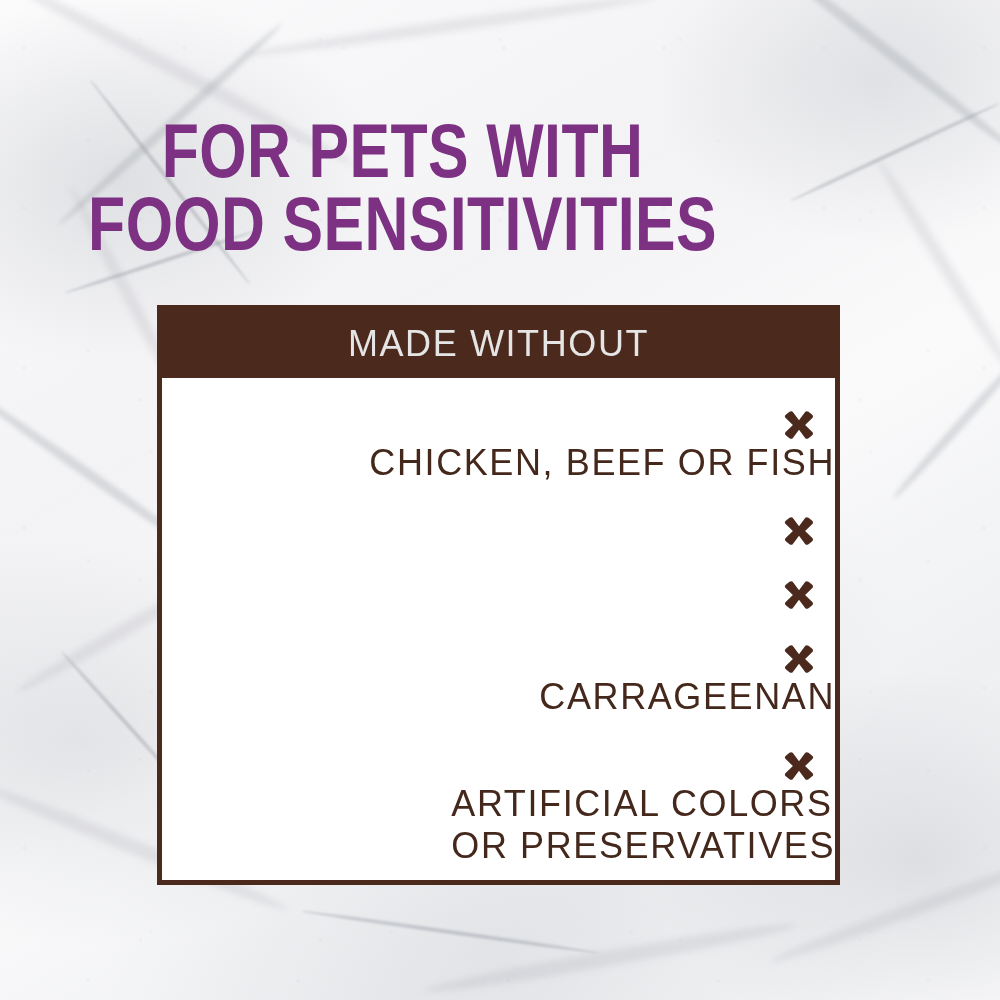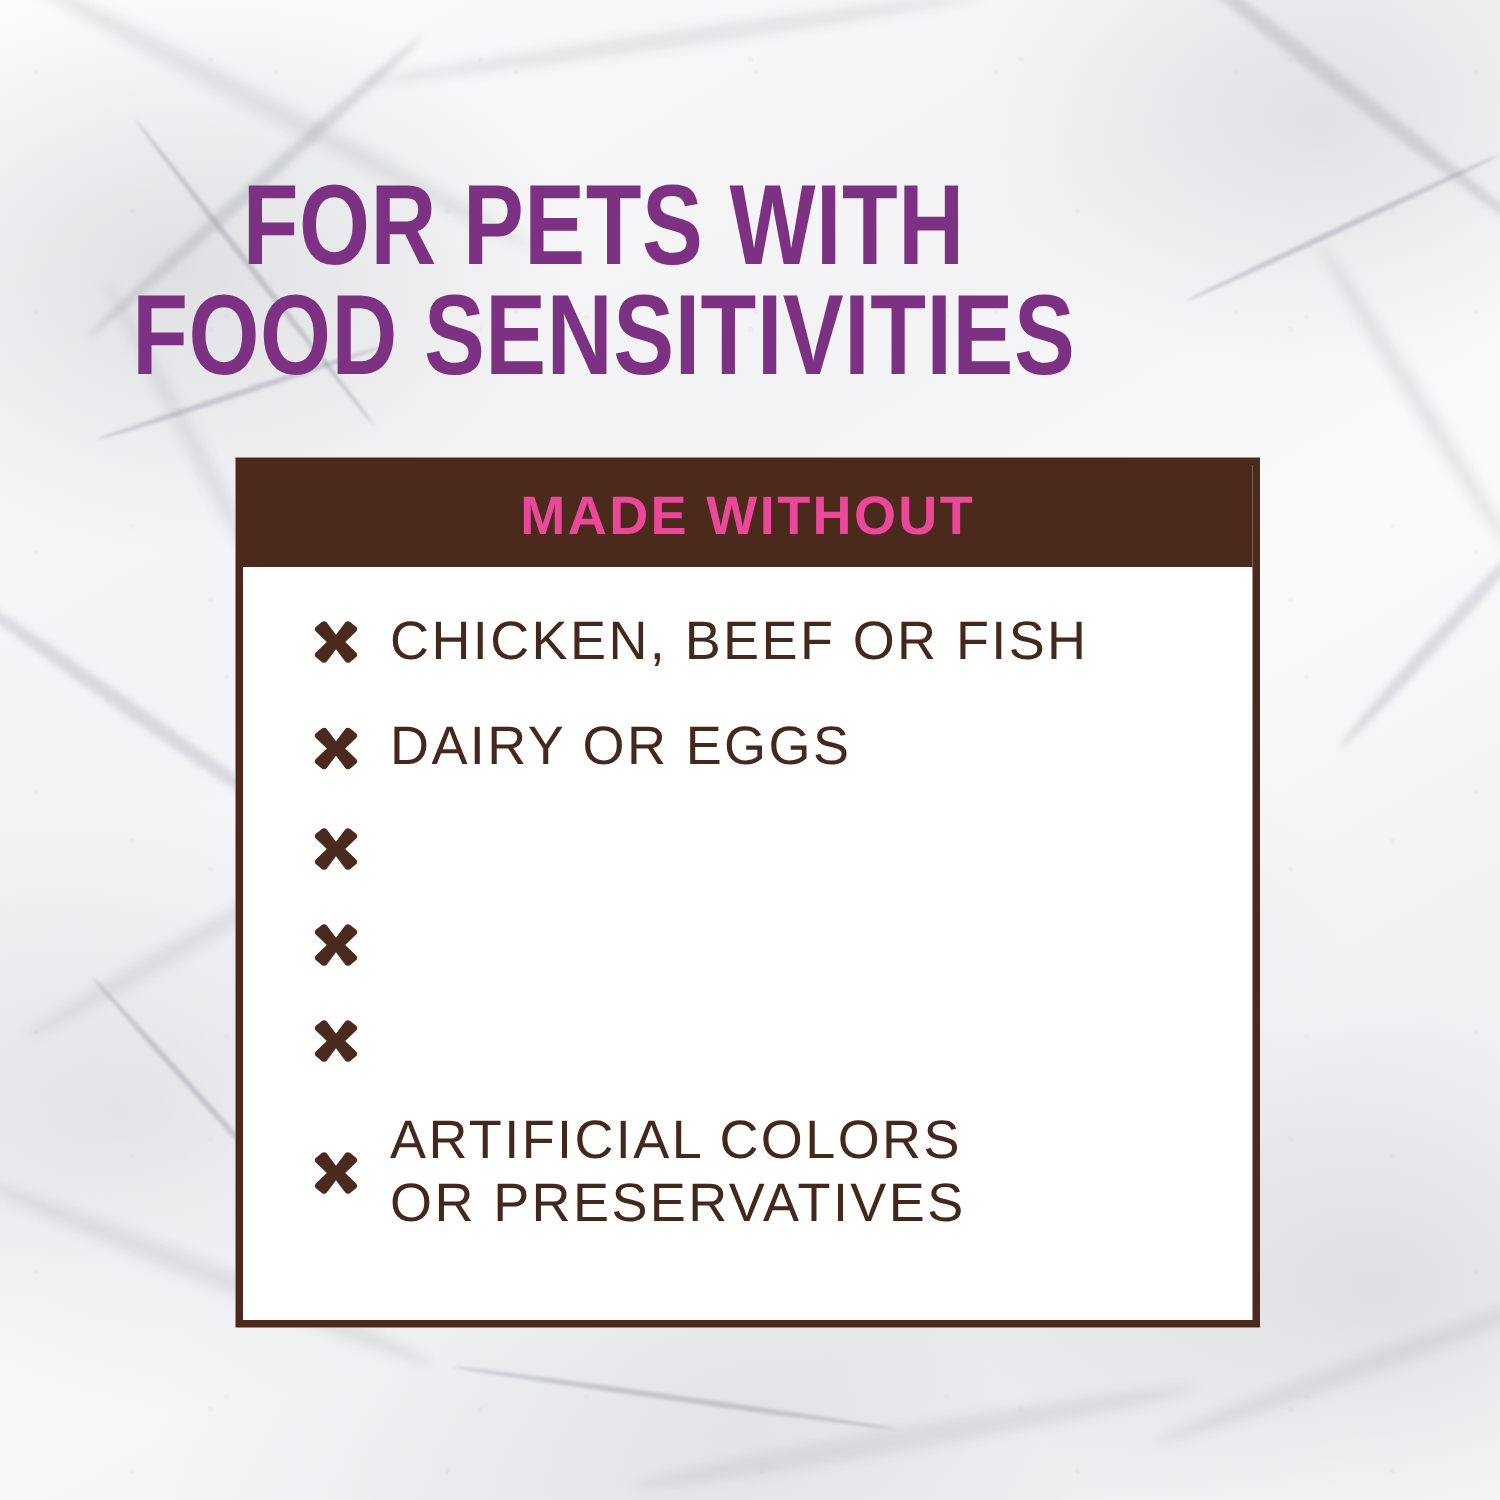--- a/index.html
+++ b/index.html
@@ -101,36 +101,37 @@
     z-index: 5;
   }
   #card-header {
     height: 68px;
     background: #4b2a1d;
     display: flex;
     align-items: center;
     justify-content: center;
   }
   #card-header-title {
-    color: #ec4899;
+    color: #e5e5e5;
     font-family: "Liberation Sans", sans-serif;
-    font-weight: 700;
+    font-weight: 400;
     font-size: 36px;
     letter-spacing: 1.6px;
     text-transform: uppercase;
     line-height: 1;
   }
 
   #card-body {
     padding: 28px 0 0 45px;
   }
   .made-without-item {
     display: flex;
-    align-items: center;
+    align-items: flex-end;
     margin-bottom: 28px;
+    flex-direction: column;
   }
   .made-without-item:last-child { margin-bottom: 12px; }
 
   .x-icon {
     flex: 0 0 auto;
     width: 34px;
     height: 34px;
     margin-right: 19px;
     margin-top: 2px;
     color: #4b2a1d;
@@ -190,51 +191,44 @@
 
       <div class="made-without-item">
         <span class="x-icon">
           <svg viewBox="0 0 100 100" aria-hidden="true">
             <path fill="currentColor" d="M50 36 L68 12 Q72 7 78 11 L88 19 Q94 23 90 29 L68 50 L90 71 Q94 77 88 81 L78 89 Q72 93 68 88 L50 64 L32 88 Q28 93 22 89 L12 81 Q6 77 10 71 L32 50 L10 29 Q6 23 12 19 L22 11 Q28 7 32 12 Z"></path>
           </svg>
         </span>
         <span class="mw-text">CHICKEN, BEEF OR FISH</span>
       </div>
 
-      <div class="made-without-item">
-        <span class="x-icon">
-          <svg viewBox="0 0 100 100" aria-hidden="true">
-            <path fill="currentColor" d="M50 36 L68 12 Q72 7 78 11 L88 19 Q94 23 90 29 L68 50 L90 71 Q94 77 88 81 L78 89 Q72 93 68 88 L50 64 L32 88 Q28 93 22 89 L12 81 Q6 77 10 71 L32 50 L10 29 Q6 23 12 19 L22 11 Q28 7 32 12 Z"></path>
-          </svg>
-        </span>
-        <span class="mw-text">DAIRY OR EGGS</span>
-      </div>
-
-      <div class="made-without-item">
-        <span class="x-icon">
-          <svg viewBox="0 0 100 100" aria-hidden="true">
-            <path fill="currentColor" d="M50 36 L68 12 Q72 7 78 11 L88 19 Q94 23 90 29 L68 50 L90 71 Q94 77 88 81 L78 89 Q72 93 68 88 L50 64 L32 88 Q28 93 22 89 L12 81 Q6 77 10 71 L32 50 L10 29 Q6 23 12 19 L22 11 Q28 7 32 12 Z"></path>
-          </svg>
-        </span>
-      </div>
-
-      <div class="made-without-item">
-        <span class="x-icon">
-          <svg viewBox="0 0 100 100" aria-hidden="true">
-            <path fill="currentColor" d="M50 36 L68 12 Q72 7 78 11 L88 19 Q94 23 90 29 L68 50 L90 71 Q94 77 88 81 L78 89 Q72 93 68 88 L50 64 L32 88 Q28 93 22 89 L12 81 Q6 77 10 71 L32 50 L10 29 Q6 23 12 19 L22 11 Q28 7 32 12 Z"></path>
-          </svg>
-        </span>
-      </div>
-
-      <div class="made-without-item">
-        <span class="x-icon">
-          <svg viewBox="0 0 100 100" aria-hidden="true">
-            <path fill="currentColor" d="M50 36 L68 12 Q72 7 78 11 L88 19 Q94 23 90 29 L68 50 L90 71 Q94 77 88 81 L78 89 Q72 93 68 88 L50 64 L32 88 Q28 93 22 89 L12 81 Q6 77 10 71 L32 50 L10 29 Q6 23 12 19 L22 11 Q28 7 32 12 Z"></path>
-          </svg>
-        </span>
+
+      <div class="made-without-item">
+        <span class="x-icon">
+          <svg viewBox="0 0 100 100" aria-hidden="true">
+            <path fill="currentColor" d="M50 36 L68 12 Q72 7 78 11 L88 19 Q94 23 90 29 L68 50 L90 71 Q94 77 88 81 L78 89 Q72 93 68 88 L50 64 L32 88 Q28 93 22 89 L12 81 Q6 77 10 71 L32 50 L10 29 Q6 23 12 19 L22 11 Q28 7 32 12 Z"></path>
+          </svg>
+        </span>
+      </div>
+
+      <div class="made-without-item">
+        <span class="x-icon">
+          <svg viewBox="0 0 100 100" aria-hidden="true">
+            <path fill="currentColor" d="M50 36 L68 12 Q72 7 78 11 L88 19 Q94 23 90 29 L68 50 L90 71 Q94 77 88 81 L78 89 Q72 93 68 88 L50 64 L32 88 Q28 93 22 89 L12 81 Q6 77 10 71 L32 50 L10 29 Q6 23 12 19 L22 11 Q28 7 32 12 Z"></path>
+          </svg>
+        </span>
+      </div>
+
+      <div class="made-without-item">
+        <span class="x-icon">
+          <svg viewBox="0 0 100 100" aria-hidden="true">
+            <path fill="currentColor" d="M50 36 L68 12 Q72 7 78 11 L88 19 Q94 23 90 29 L68 50 L90 71 Q94 77 88 81 L78 89 Q72 93 68 88 L50 64 L32 88 Q28 93 22 89 L12 81 Q6 77 10 71 L32 50 L10 29 Q6 23 12 19 L22 11 Q28 7 32 12 Z"></path>
+          </svg>
+        </span>
+        <span class="mw-text">CARRAGEENAN</span>
       </div>
 
       <div class="made-without-item">
         <span class="x-icon">
           <svg viewBox="0 0 100 100" aria-hidden="true">
             <path fill="currentColor" d="M50 36 L68 12 Q72 7 78 11 L88 19 Q94 23 90 29 L68 50 L90 71 Q94 77 88 81 L78 89 Q72 93 68 88 L50 64 L32 88 Q28 93 22 89 L12 81 Q6 77 10 71 L32 50 L10 29 Q6 23 12 19 L22 11 Q28 7 32 12 Z"></path>
           </svg>
         </span>
         <span class="mw-text">ARTIFICIAL COLORS
 OR PRESERVATIVES</span>

